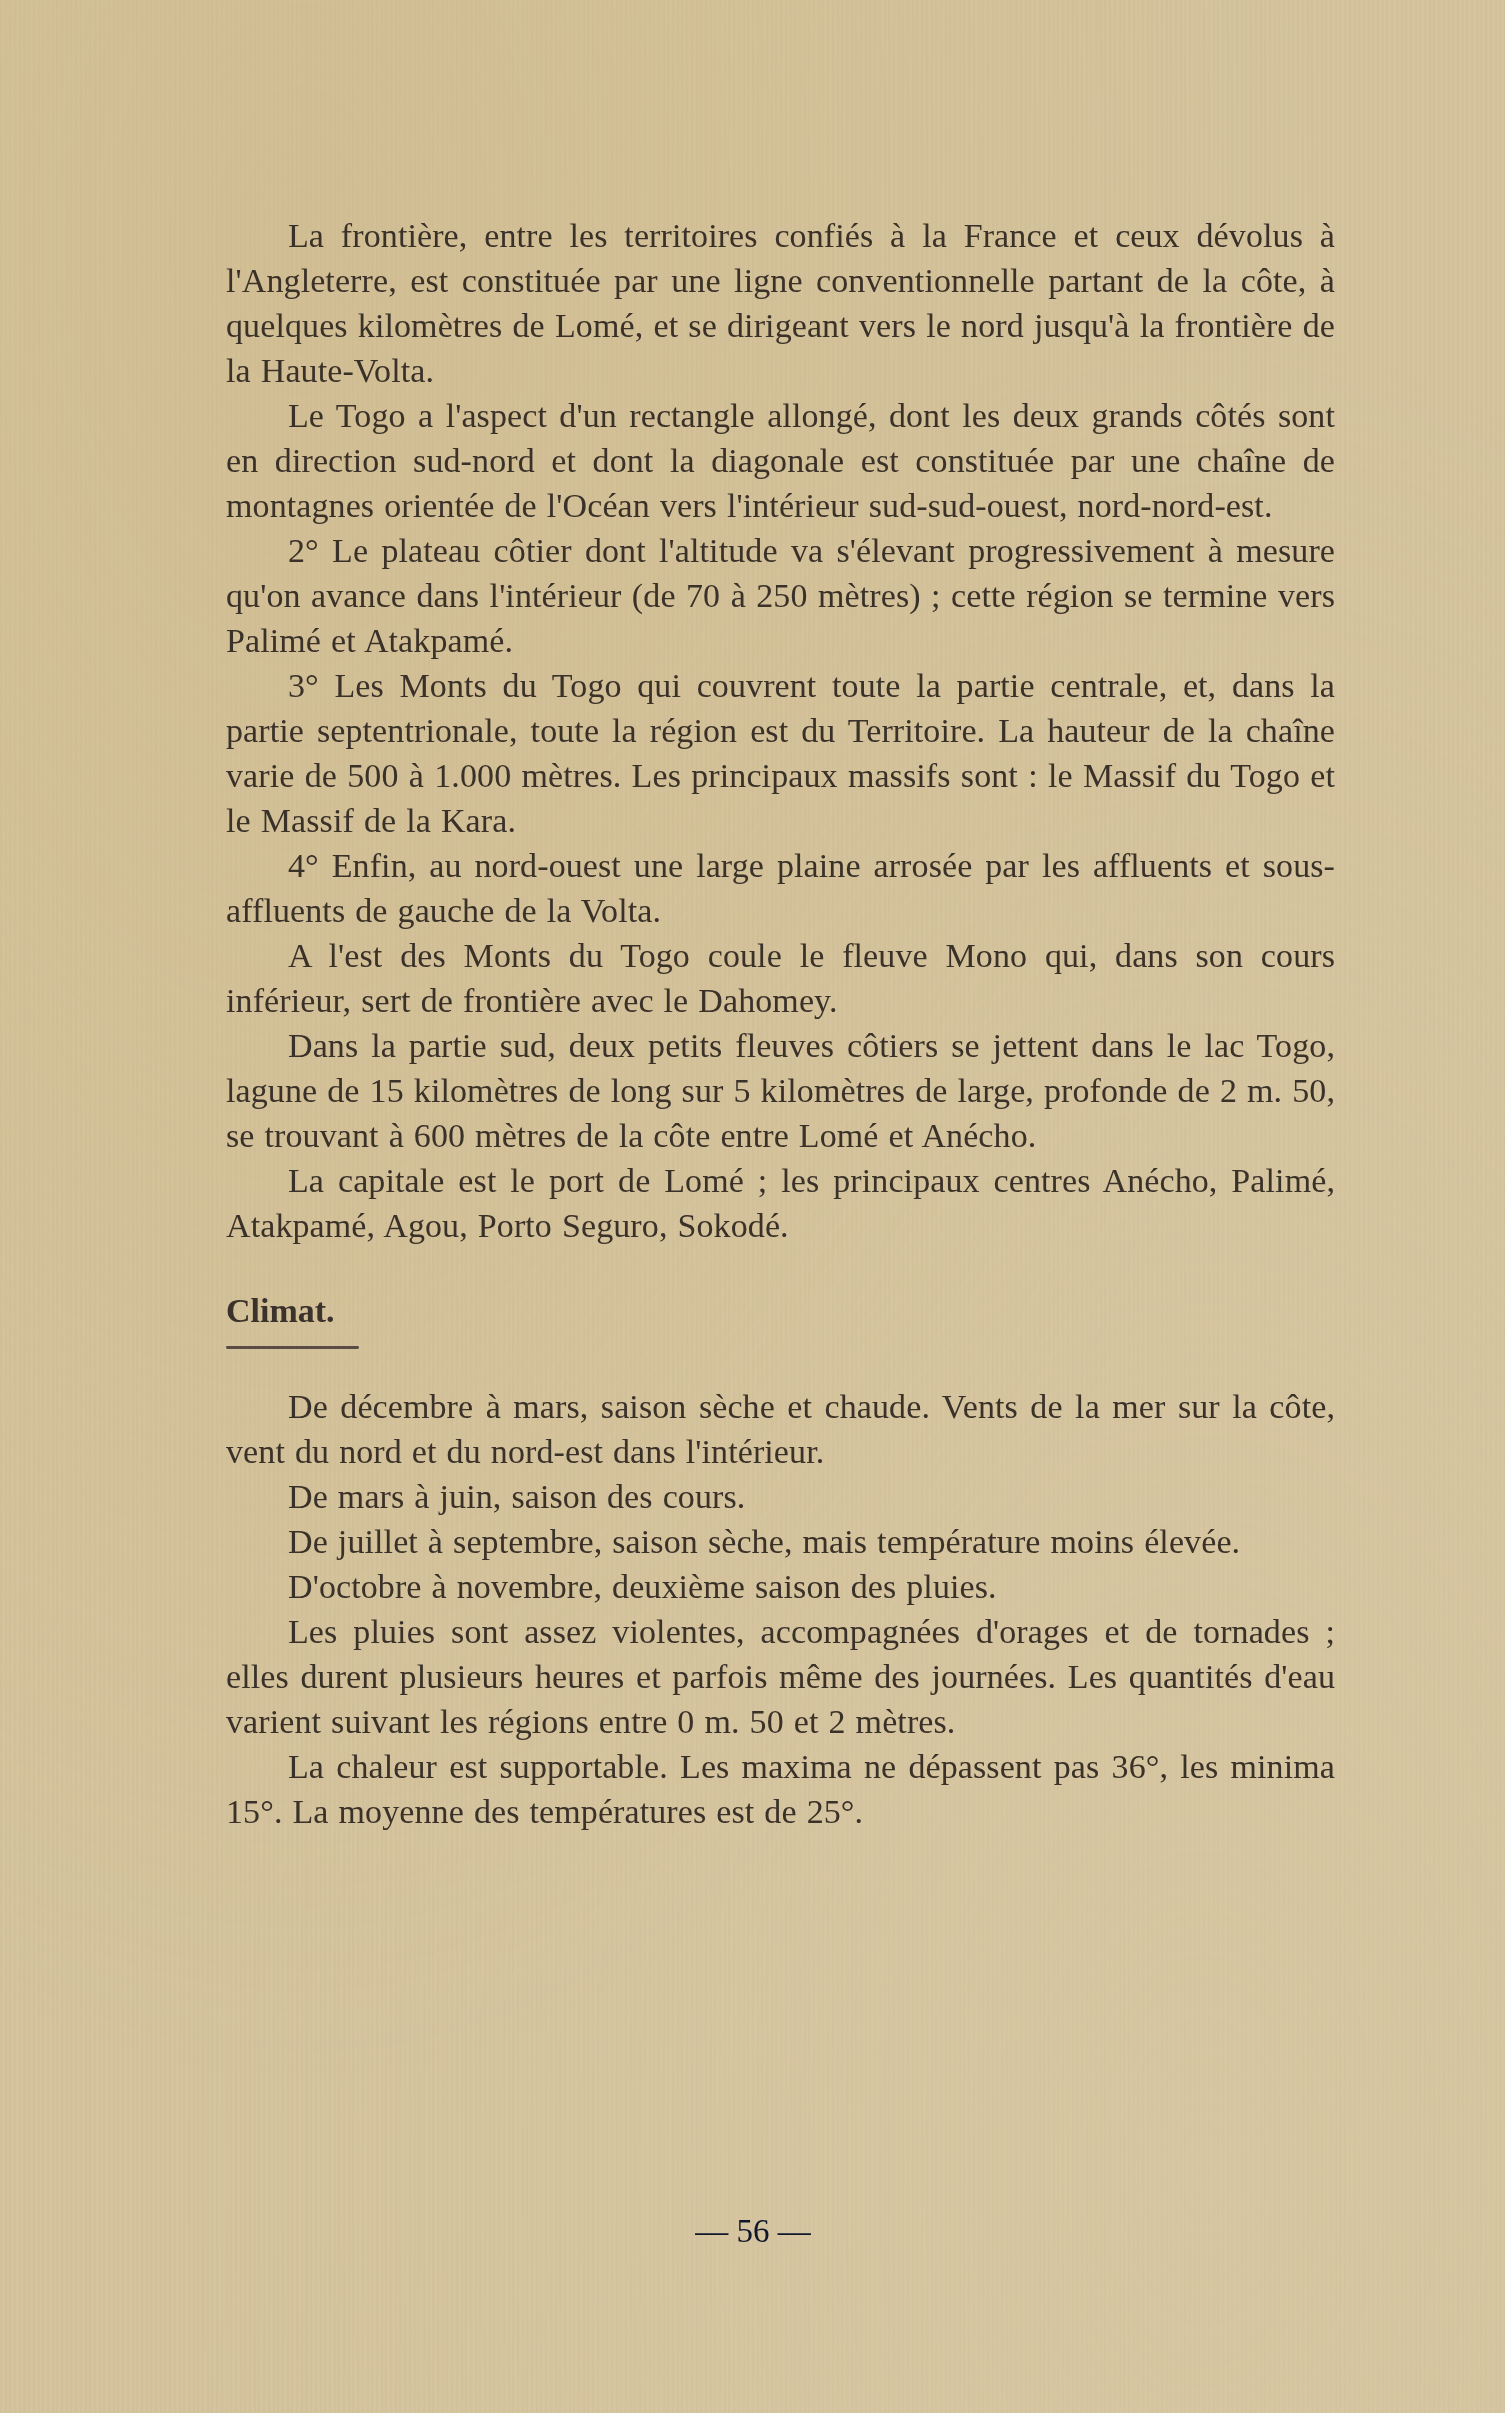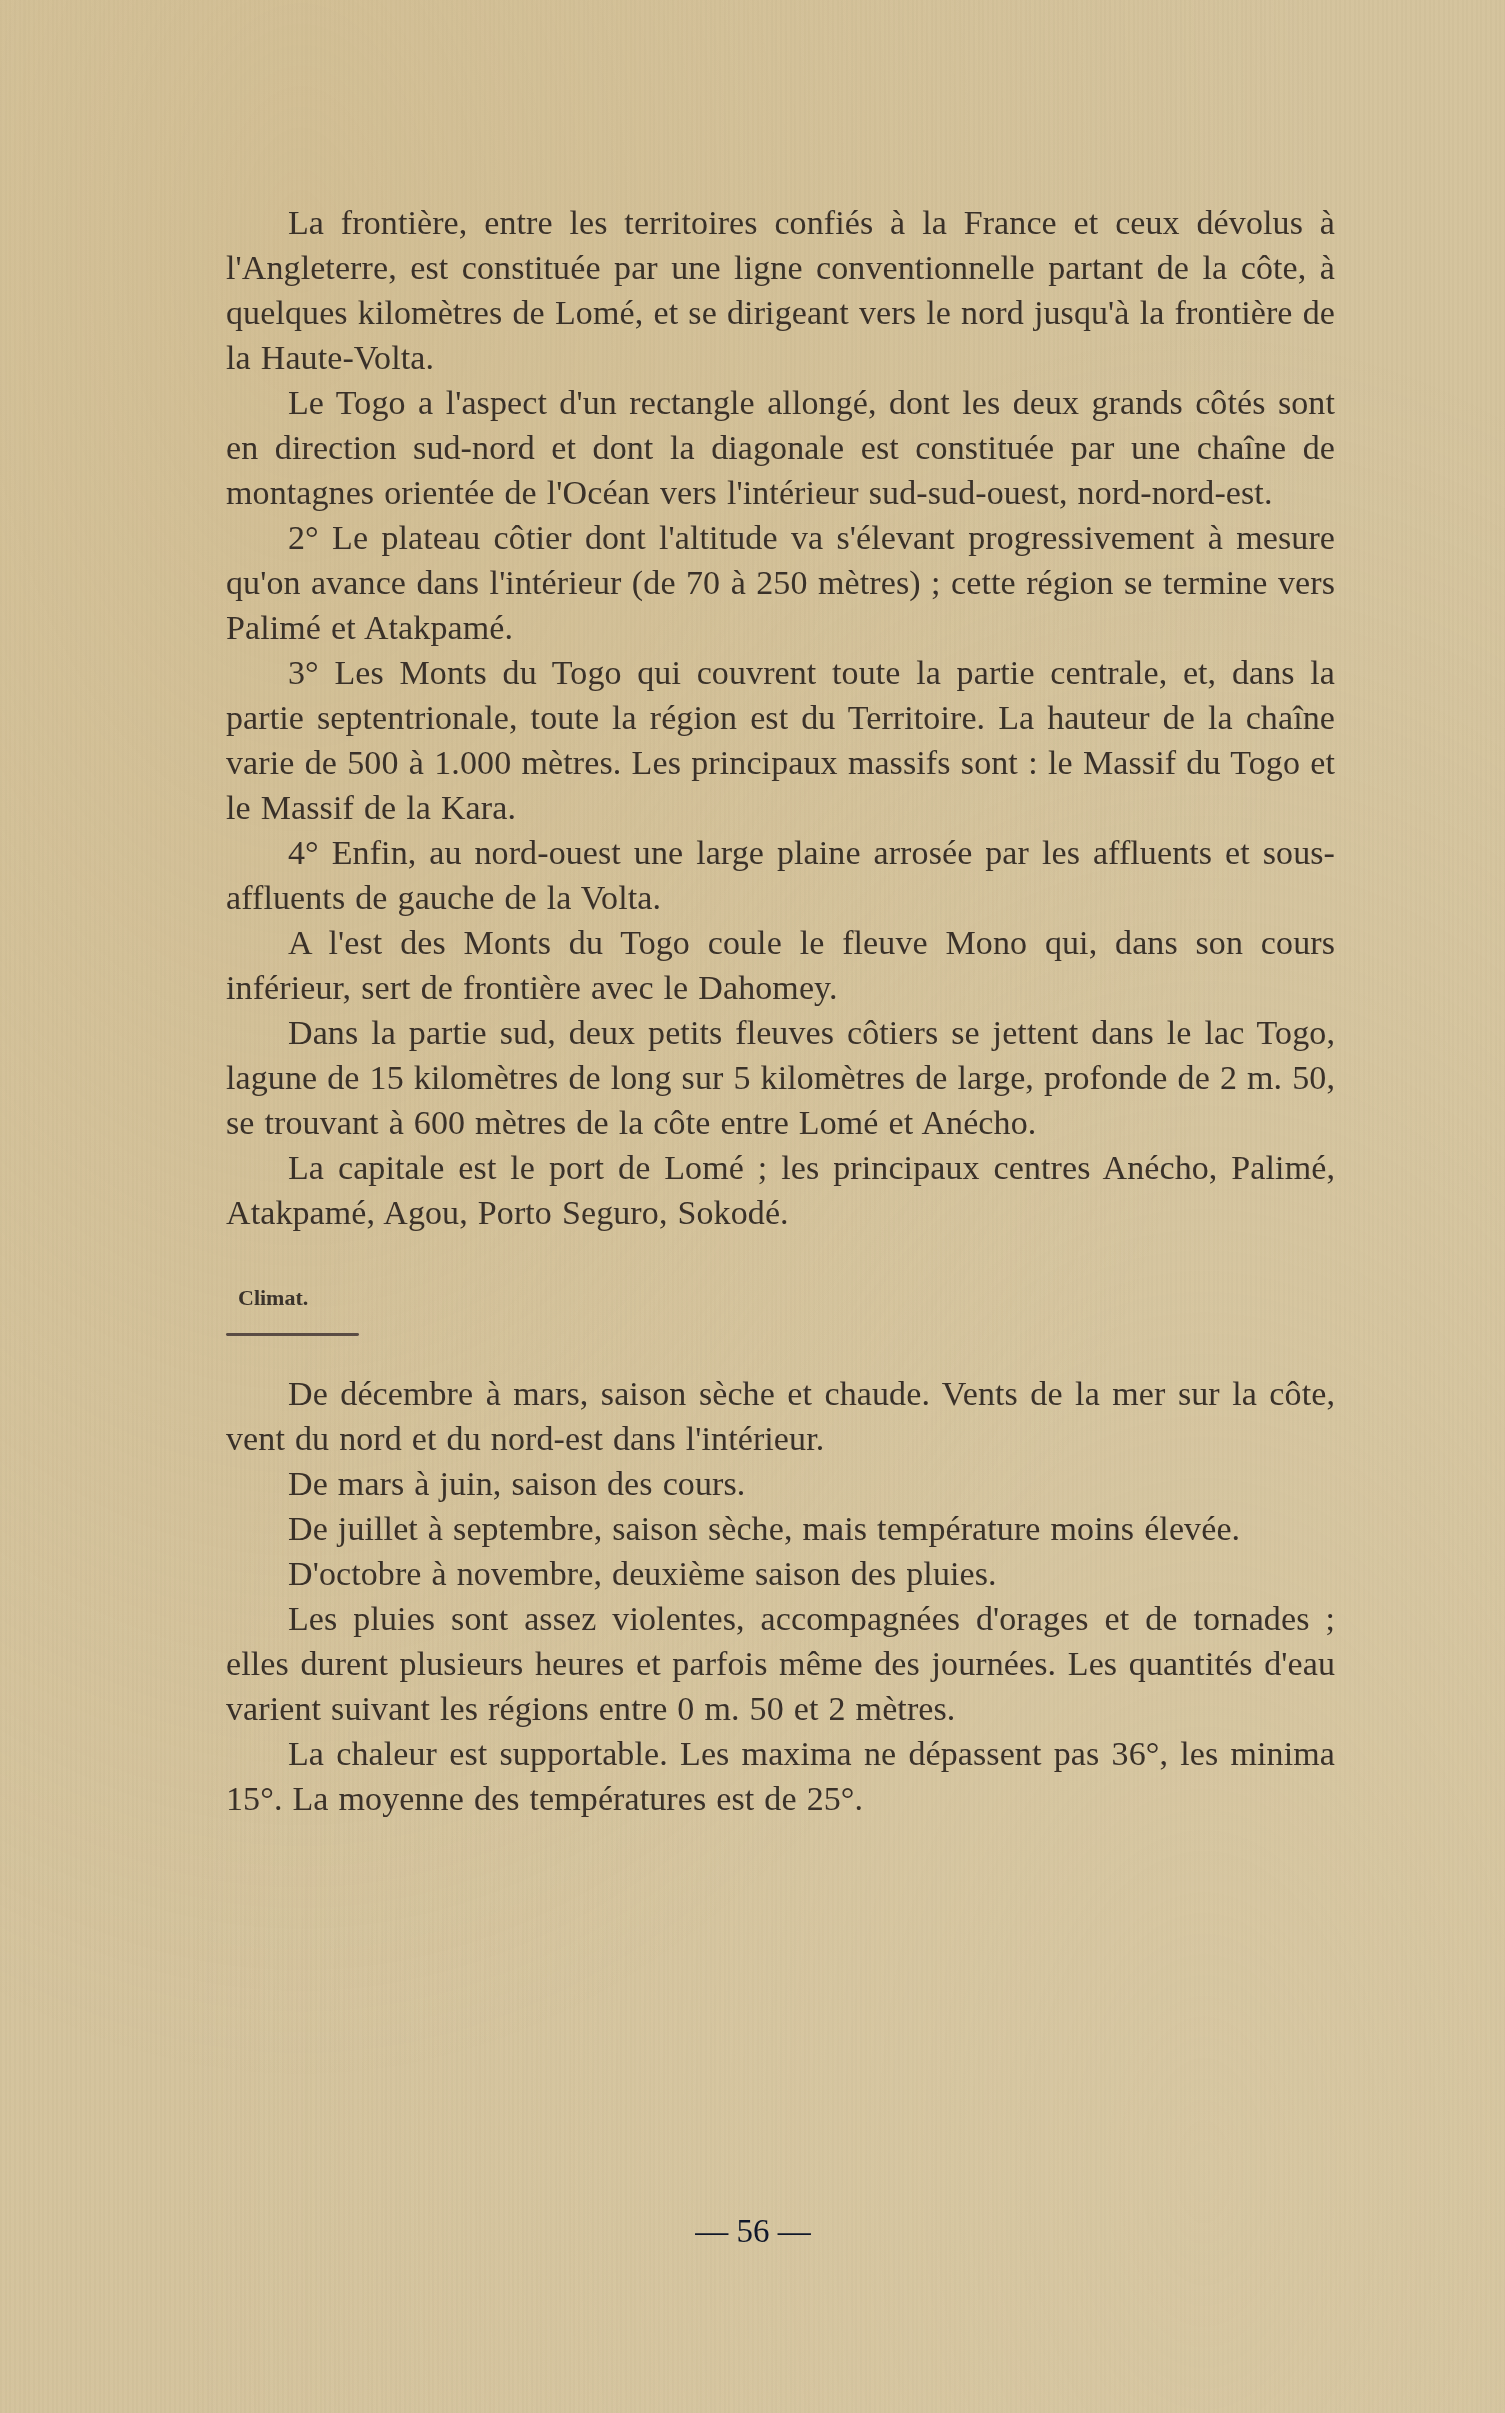--- a/index.html
+++ b/index.html
@@ -12,43 +12,43 @@
       radial-gradient(ellipse at 80% 90%, rgba(220,205,170,0.35), transparent 60%),
       repeating-linear-gradient(90deg, rgba(190,170,130,0.08) 0 2px, rgba(230,215,180,0.06) 2px 4.7px);
     position: relative;
     overflow: hidden;
     font-family: "Liberation Serif", "DejaVu Serif", serif;
     color: #3a3129;
   }
   .page {
     position: absolute;
     left: 226px;
-    top: 200px;
+    top: 213px;
     width: 1109px;
   }
   .para {
     font-size: 34px;
     line-height: 45px;
     text-align: justify;
     text-indent: 62px;
     margin: 0;
     letter-spacing: 0.1px;
     word-spacing: 1.4px;
     font-stretch: condensed;
   }
   .heading-block {
     margin-top: 42px;
     margin-bottom: 35px;
   }
   .heading {
     font-family: "Liberation Serif", "DejaVu Serif", serif;
     font-weight: bold;
-    font-size: 22px;
+    font-size: 34px;
     line-height: 41px;
-    margin: 12px;
+    margin: 0;
     color: #3b332b;
   }
   .heading-rule {
     width: 133px;
     height: 3.4px;
     background: #5a4c44;
     margin-top: 15px;
     border-radius: 1.4px;
   }
   .page-number {

